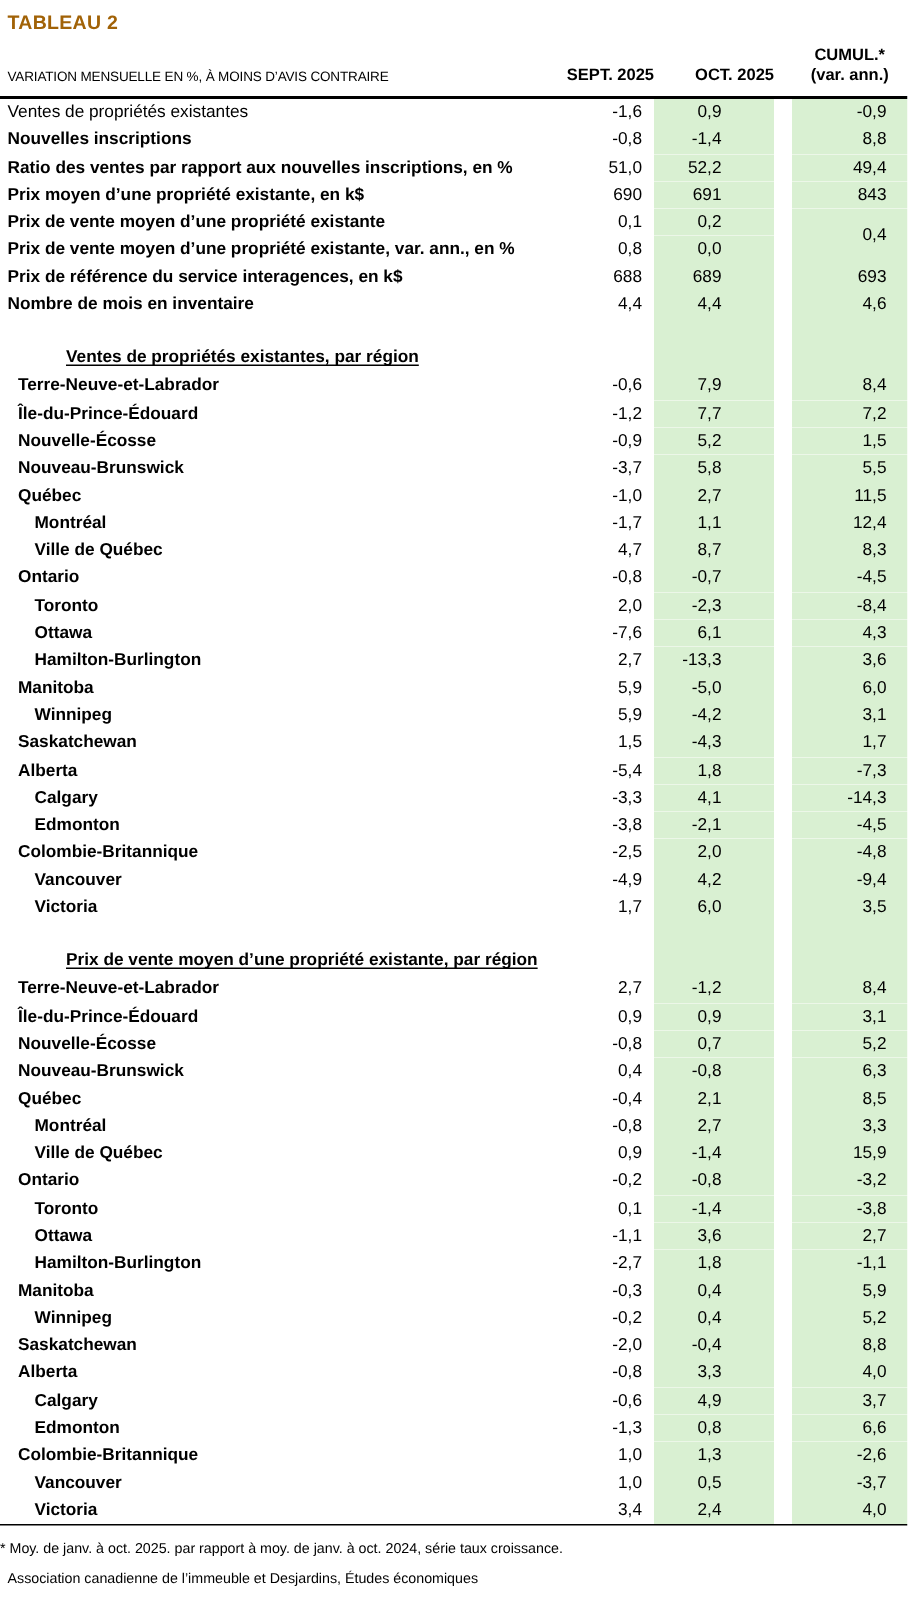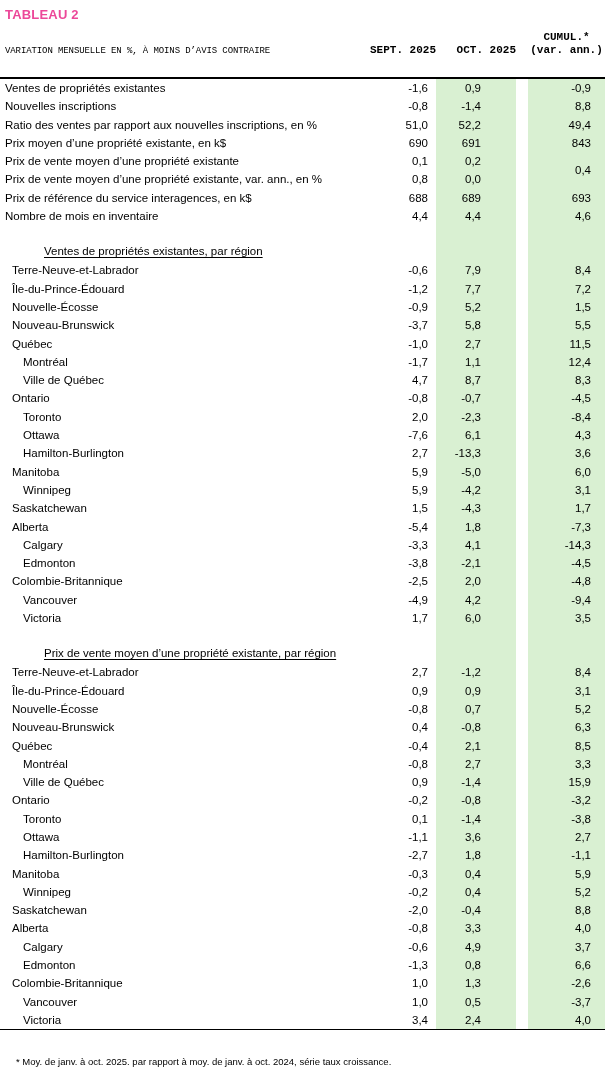--- a/index.html
+++ b/index.html
@@ -3,56 +3,55 @@
 <meta charset="utf-8">
 <style>
   html,body{margin:0;padding:0;background:#fff;}
   body{
     width:605px;height:1077px;overflow:hidden;
     font-family:"Liberation Sans",sans-serif;color:#000;
     -webkit-font-smoothing:antialiased;
   }
   .page{padding-top:7px;}
   .eyebrow{
-    color:#ec4899;font-size:13px;font-weight:700;
+    color:#a16207;font-size:13px;font-weight:700;
     padding-left:5px;letter-spacing:0.2px;
   }
   .main-title{
     font-size:15.5px;font-weight:700;padding-left:5px;margin-top:7px;
   }
   table{
     border-collapse:collapse;table-layout:fixed;width:605px;
     margin-top:9px;border-bottom:1.6px solid #000;
   }
   td{white-space:nowrap;overflow:hidden;}
   thead td{
     vertical-align:bottom;border-bottom:2px solid #000;
-    padding:0 0 21px 0;
-    font-family:Liberation Mono, monospace;
+    padding:0 0 8px 0;
   }
   .var-header{font-size:9px;padding-left:5px;letter-spacing:-0.1px;}
   .col-head{font-weight:700;font-size:11px;text-align:right;}
   .cumul-head div{line-height:12.5px;font-weight:700;font-size:11px;text-align:center;}
   tbody td{height:18.3px;line-height:18.3px;font-size:11.5px;padding:0;}
   .band{background:#d9f0d2;}
   .gap{background:#fff;}
-  .label-cell{text-align:left;padding-left:5px;}
+  .label-cell{text-align:left;padding-left:5px;font-weight:bold;}
   .indent-1{padding-left:12px;}
   .indent-2{padding-left:23px;}
   .num{text-align:right;}
   .sept{padding-right:8px;}
   .oct{padding-right:35px;}
   .cumul{padding-right:14px;}
   tr.bold td{font-weight:400;}
   tr.section-row td{padding-top:16px;height:20px;line-height:20px;padding-left:44px;}
   .section-header-cell span{
     text-decoration:underline;text-underline-offset:2px;
   }
   td.merged{line-height:normal;vertical-align:middle;}
-  .footnote{font-size:9.5px;padding-left:16px;margin-top:26px;}
+  .footnote{font-size:9.5px;padding-left:0;margin-top:10px;}
   .source{font-size:9.5px;padding-left:5px;margin-top:9px;}
 </style>
 </head>
 <body>
 
 <div class="page">
 
   <div class="eyebrow">TABLEAU 2</div>
 
   <table>

